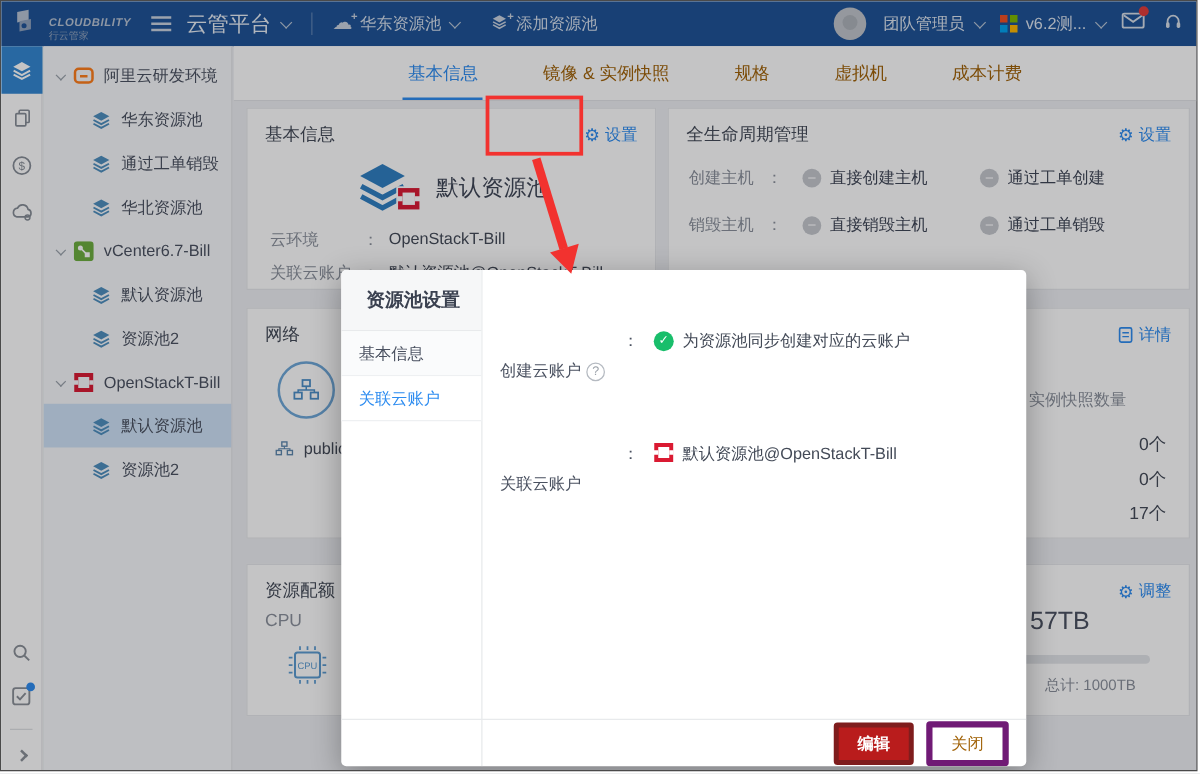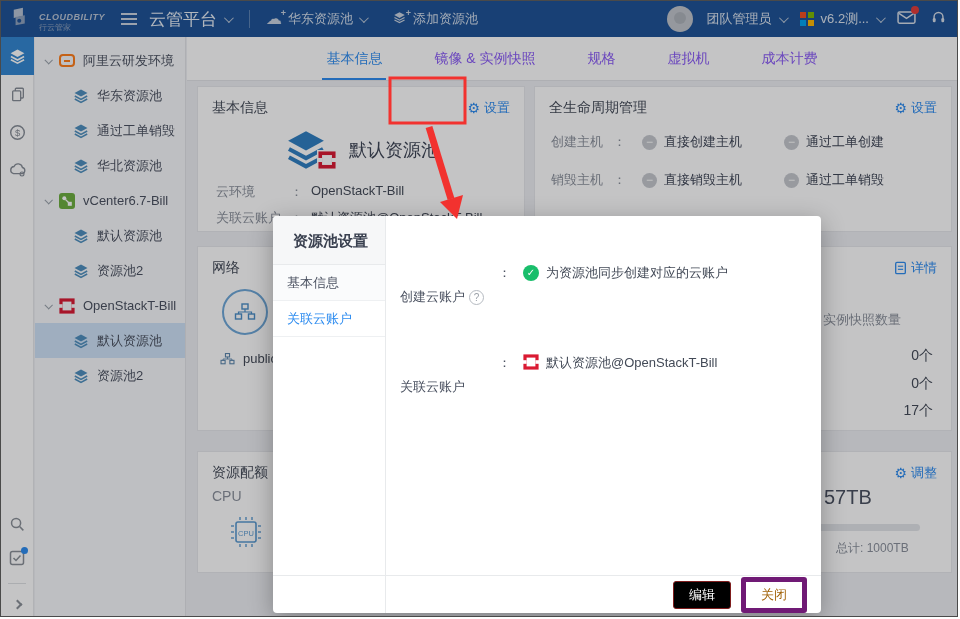--- a/index.html
+++ b/index.html
@@ -47,21 +47,21 @@
   .trow.lvl1 { padding-left:38px; }
   .trow.sel { background:#cfe3f7; }
   .chevD { width:6px; height:6px; border-right:1.5px solid #9aa2ab; border-bottom:1.5px solid #9aa2ab; transform:rotate(45deg) translateY(-1px); flex:none; }
   .tico { flex:none; display:inline-flex; }
   .aliico { width:16px; height:13px; border:2px solid #ff7d1a; border-radius:4px; position:relative; }
   .aliico::after { content:""; position:absolute; left:3px; top:3.5px; width:6px; height:2px; background:#ff7d1a; }
 
   
   .main { position:absolute; left:186px; top:36px; right:0; bottom:0; background:#eef0f3; }
   .tabbar { height:44px; background:#ffffff; border-bottom:1px solid #e2e4e8; display:flex; justify-content:center; align-items:stretch; gap:24px; }
-  .tab { display:flex; align-items:center; padding:0 14px; font-size:14px; color:#8b5cf6; position:relative; cursor:pointer; }
+  .tab { display:flex; align-items:center; padding:0 14px; font-size:14px; color:#a16207; position:relative; cursor:pointer; }
   .tab.active { color:#2d8cf0; }
   .tab.active::after { content:""; position:absolute; left:10px; right:10px; bottom:0; height:2px; background:#2d8cf0; }
 
   .panel { position:absolute; background:#ffffff; border:1px solid #e6e8eb; }
   .phead { display:flex; align-items:center; justify-content:space-between; padding:12px 14px 0 14px; font-size:14px; color:#434a57; }
   .plink { color:#2d8cf0; font-size:13px; display:flex; align-items:center; gap:4px; cursor:pointer; }
   .gear { font-size:14px; line-height:1; }
 
   .p-basic { left:10px; top:49px; width:328px; height:146px; }
   .bi-center { display:flex; align-items:center; justify-content:center; gap:14px; margin-top:10px; }
@@ -108,21 +108,21 @@
   .mitem.active { background:#ffffff; color:#2d8cf0; }
   .mcontent { position:absolute; left:113px; top:0; right:0; bottom:38px; padding:24px 0 0 14px; font-size:13px; }
   .mrow { display:flex; align-items:center; margin-bottom:24px; }
   .mrow .lblgrp { width:98px; display:flex; align-items:center; gap:4px; color:#4a5160;margin-top:48px; }
   .mrow .col { color:#4a5160; margin-right:12px; }
   .mrow .val { display:flex; align-items:center; gap:7px; color:#434a57; }
   .help { width:15px; height:15px; border:1px solid #b5bac1; border-radius:50%; color:#9aa0a8; font-size:10px; line-height:13px; text-align:center; flex:none; cursor:pointer; }
   .gcheck { width:16px; height:16px; border-radius:50%; background:#19be6b; color:#fff; font-size:10px; font-weight:bold; line-height:16px; text-align:center; flex:none; }
   .mfooter { position:absolute; left:0; right:0; bottom:0; height:38px; border-top:1px solid #e8eaec; display:flex; align-items:center; justify-content:flex-end; gap:10px; padding-right:14px; }
   .btn { font-size:13px; border-radius:3px; padding:4px 15px; cursor:pointer; }
-  .btn.primary { background:#000000; color:#fff; border:1px solid #7f1d1d; }
+  .btn.primary { background:#b91c1c; color:#fff; border:4px solid #7f1d1d;font-weight:bold; }
   .btn.default { background:#fff; color:#a16207; border:5px solid #701a75; }
 
   .anno { position:absolute; inset:0; z-index:70; pointer-events:none; }
 </style>
 </head>
 <body>
 
 <div class="app">
 
   <div class="topbar">

